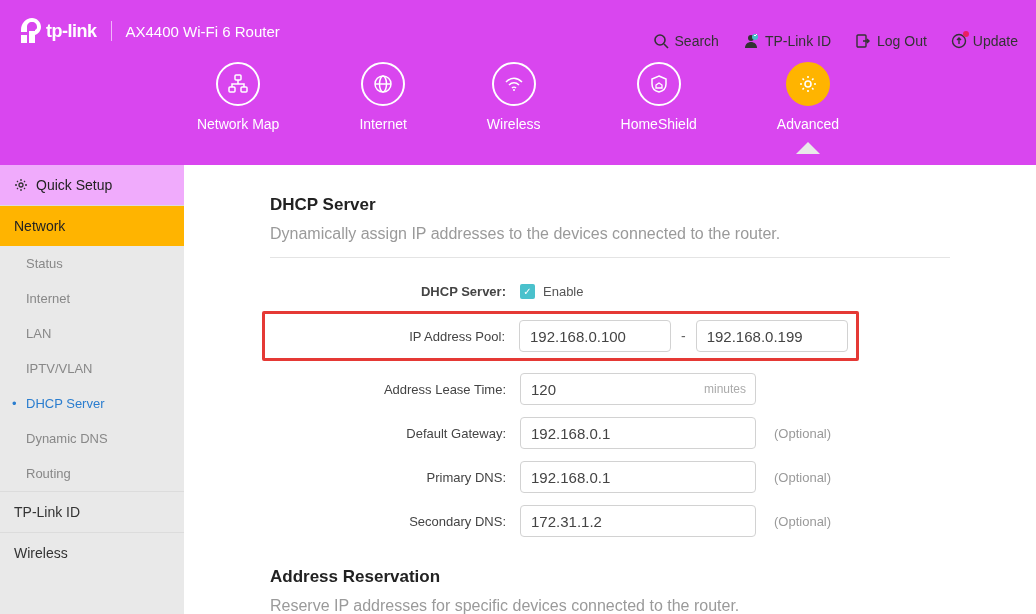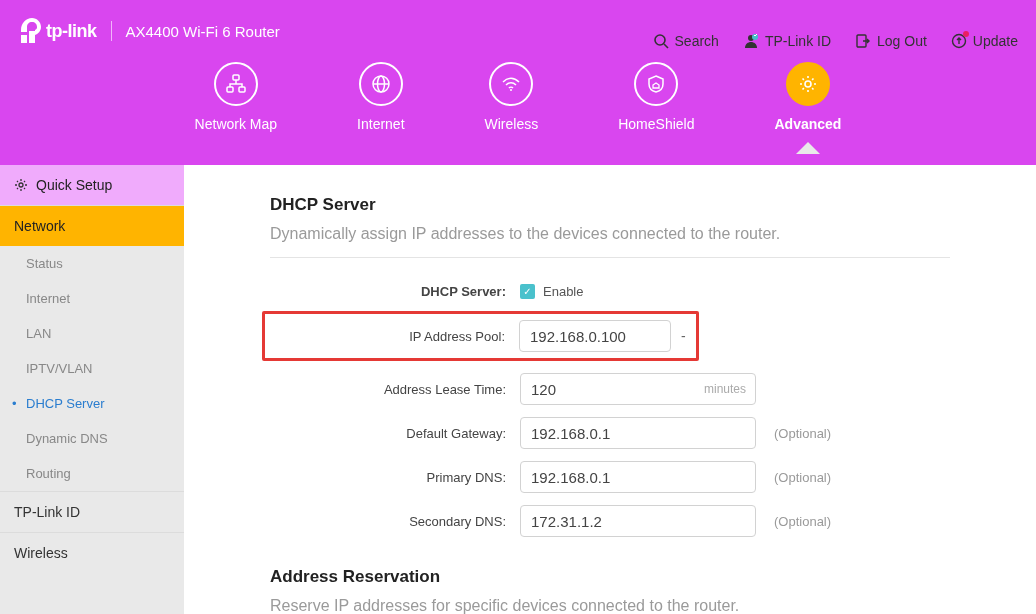--- a/index.html
+++ b/index.html
@@ -12,21 +12,21 @@
   .device-name { color: #fff; font-size: 15px; }
   .top-actions { margin-left: auto; display: flex; align-items: center; gap: 24px; margin-top: 20px; }
   .top-act { display: flex; align-items: center; gap: 6px; color: #333; font-size: 14px; cursor: pointer; }
   .top-act svg { display: block; }
   .badge-dot { position: absolute; top: -2px; right: -2px; width: 6px; height: 6px; background: #e91e63; border-radius: 50%; }
   .ico-wrap { position: relative; display: inline-block; }
   .tabs { display: flex; justify-content: center; gap: 80px; margin-top: 12px; }
   .tab { display: flex; flex-direction: column; align-items: center; gap: 10px; color: #fff; font-size: 14px; cursor: pointer; position: relative; }
   .tab .circ { width: 44px; height: 44px; border: 2px solid #fff; border-radius: 50%; display: flex; align-items: center; justify-content: center; }
   .tab.active .circ { background: #ffb400; border-color: #ffb400; }
-  .tab.active { font-weight: bold; }
+  .tab.active { font-weight: normal; }
   .tab.active::after { content: ""; position: absolute; bottom: -22px; left: 50%; transform: translateX(-50%); width: 0; height: 0; border-left: 12px solid transparent; border-right: 12px solid transparent; border-bottom: 12px solid #e9e9e9; }
   .content-wrap { display: flex; height: 449px; }
   .sidebar { width: 184px; background: #e9e9e9; display: flex; flex-direction: column; padding-top: 0; }
   .side-item { padding: 12px 14px; font-size: 14px; color: #333; cursor: pointer; display: flex; align-items: center; gap: 8px; }
   .side-item.top { background: #f0abfc; color: #222; border-bottom: 1px solid #dcdcdc; }
   .side-item.group-active { background: #ffb400; color: #222; font-weight: normal; }
   .side-sub { padding: 10px 30px 10px 26px; font-size: 13px; color: #888; cursor: pointer; }
   .side-sub.sel { color: #2a7dcf; position: relative; }
   .side-sub.sel::before { content: "•"; position: absolute; left: 12px; color: #2a7dcf; }
   .side-item.bottom { border-top: 1px solid #dcdcdc; background: #e9e9e9; }
@@ -195,20 +195,21 @@
             <span class="chk-label">Enable</span>
           </div>
         </div>
 
         <div class="frow">
           <div class="highlight-box" style="margin-left:-8px;padding-left:12px;">
             <div class="flabel" style="width:242px;">IP Address Pool:</div>
             <div class="fcontrol">
               <input type="text" class="inp-md" value="192.168.0.100" style="">
               <span class="dash">-</span>
+              <input type="text" class="inp-md" value="192.168.0.199" style="">
             </div>
           </div>
         </div>
 
         <div class="frow">
           <div class="flabel">Address Lease Time:</div>
           <div class="fcontrol">
             <span class="unit-wrap">
               <input type="text" class="inp-lg" value="120" style="">
               <span class="unit">minutes</span>

